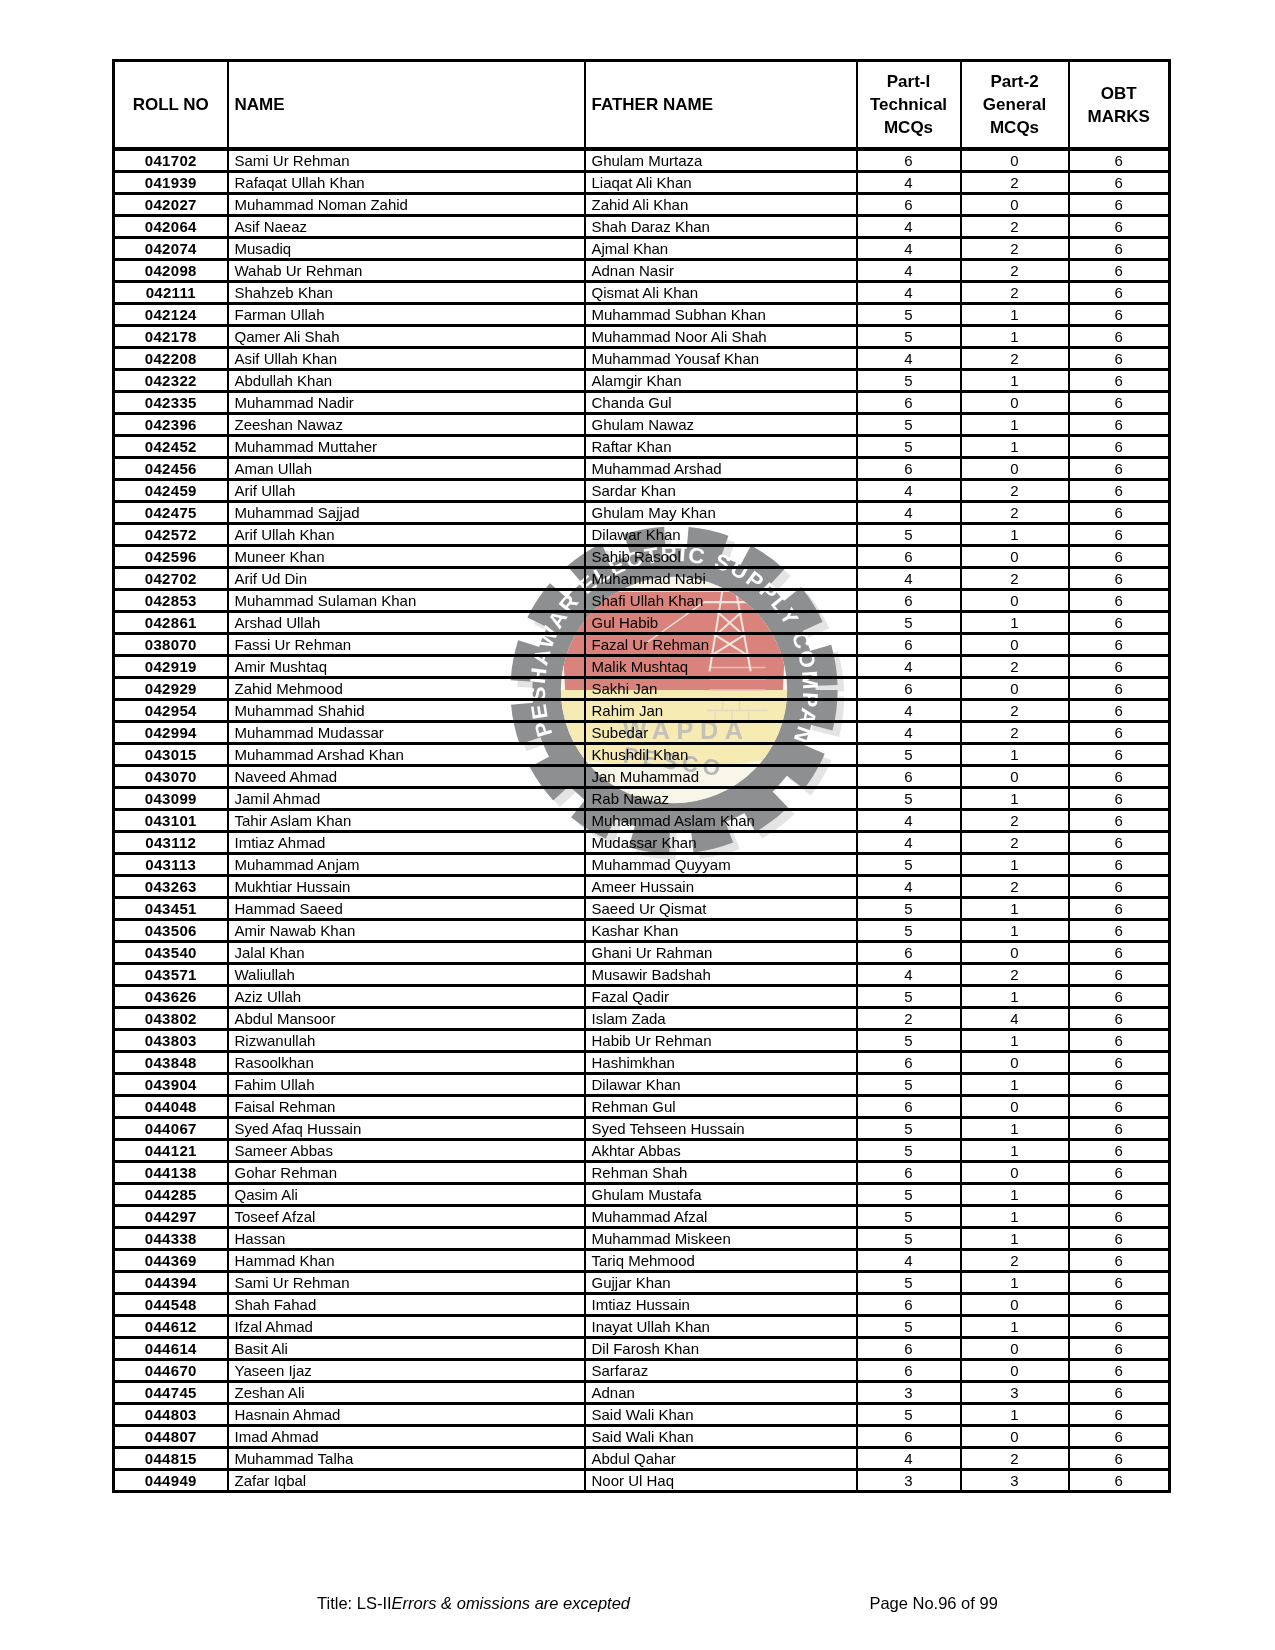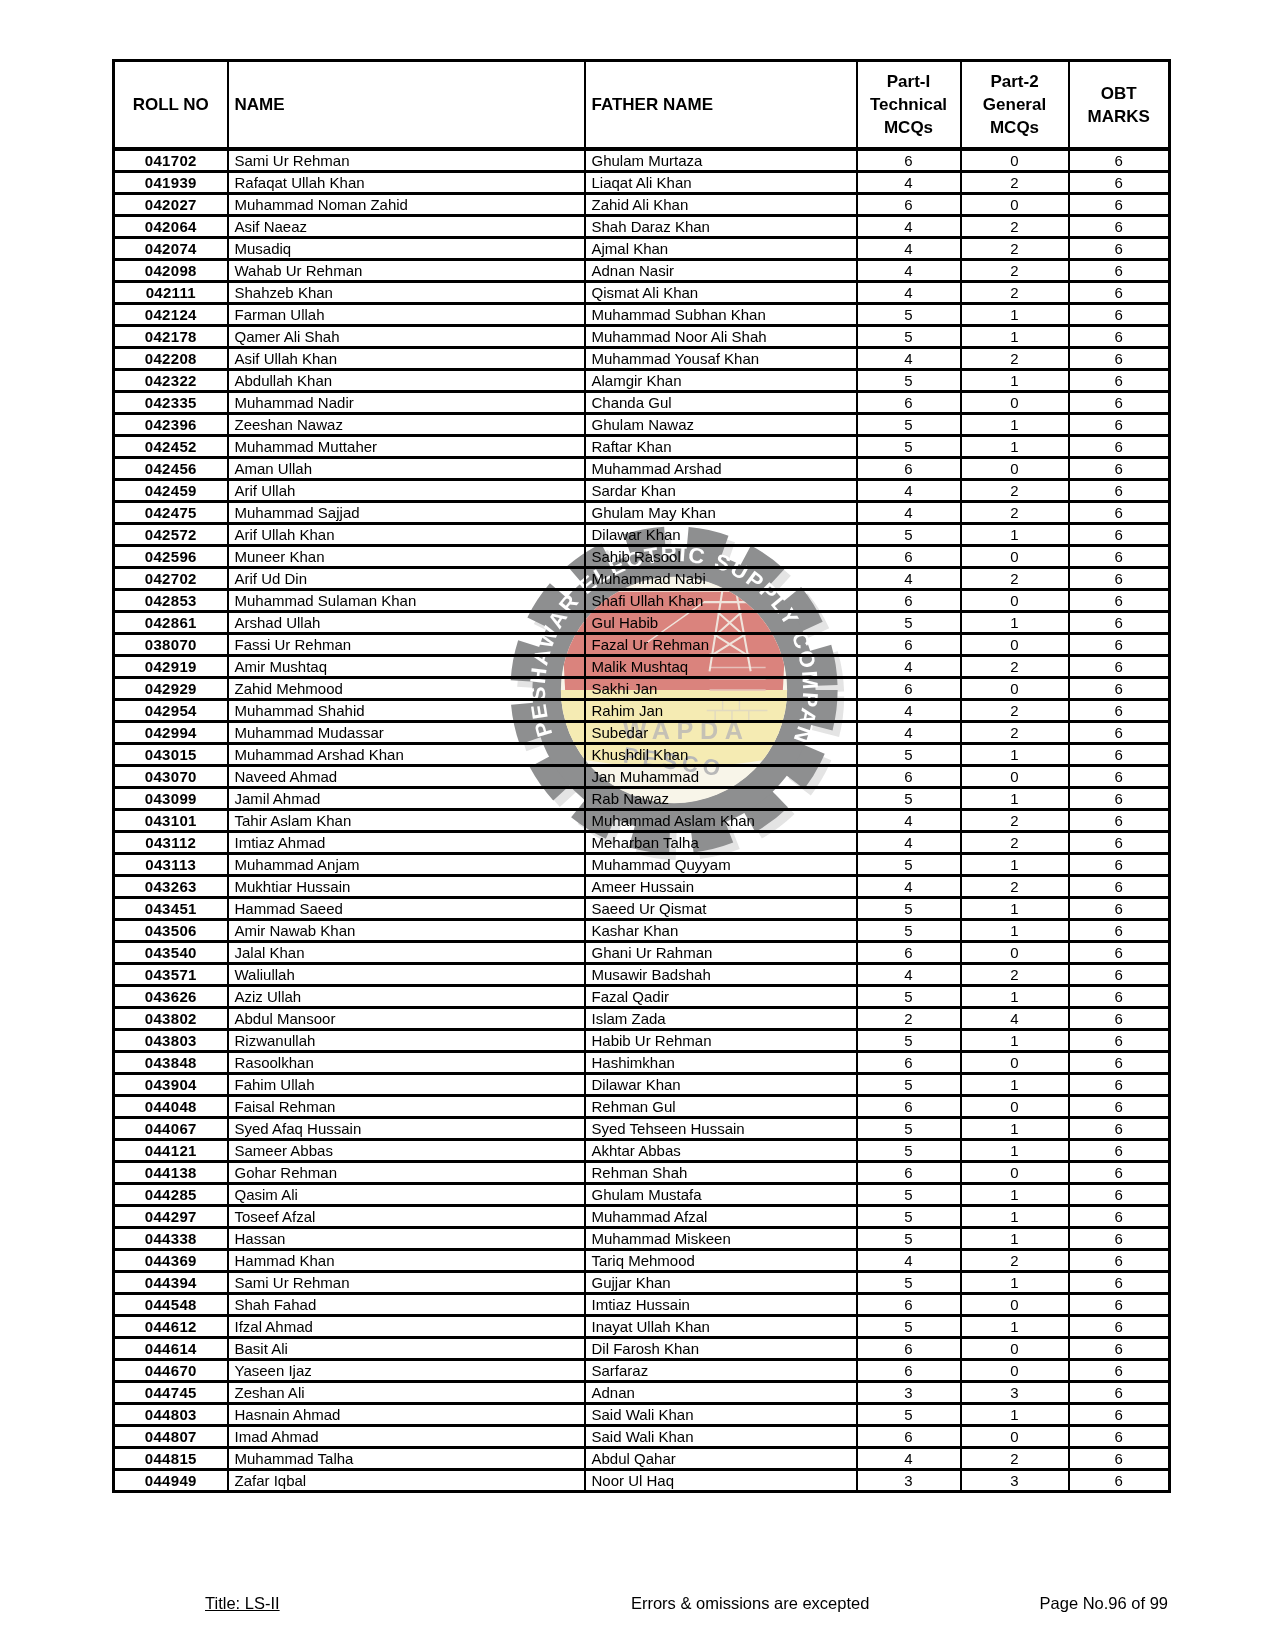--- a/index.html
+++ b/index.html
@@ -65,23 +65,23 @@
 
   
   .footer {
     position:absolute;
     left:93px; right:107px; top:1594px;
     display:flex;
     align-items:baseline;
     font-size:16.5px;
     z-index:1;
   }
-  .footer .f-left  { flex:1; text-align:center;text-decoration:underline; }
-  .footer .f-mid   { flex:1.6; text-align:right; }
-  .footer .f-right { flex:1; text-align:right; }
+  .footer .f-left  { flex:1; text-align:right; }
+  .footer .f-mid   { flex:1.6; text-align:left;font-style:italic; }
+  .footer .f-right { flex:1; }
 </style>
 </head>
 <body>
 
 <div class="page">
 
   <div class="watermark">
     <svg viewBox="0 0 400 400" width="374" height="374" opacity="0.62">
       <defs>
         <clipPath id="innerClip">
@@ -397,21 +397,21 @@
           <td class="c0">043101</td>
           <td class="c1">Tahir Aslam Khan</td>
           <td class="c2">Muhammad Aslam Khan</td>
           <td class="c3">4</td>
           <td class="c4">2</td>
           <td class="c5">6</td>
         </tr>
         <tr>
           <td class="c0">043112</td>
           <td class="c1">Imtiaz Ahmad</td>
-          <td class="c2">Meharban Talha</td>
+          <td class="c2">Mudassar Khan</td>
           <td class="c3">4</td>
           <td class="c4">2</td>
           <td class="c5">6</td>
         </tr>
         <tr>
           <td class="c0">043113</td>
           <td class="c1">Muhammad Anjam</td>
           <td class="c2">Muhammad Quyyam</td>
           <td class="c3">5</td>
           <td class="c4">1</td>

